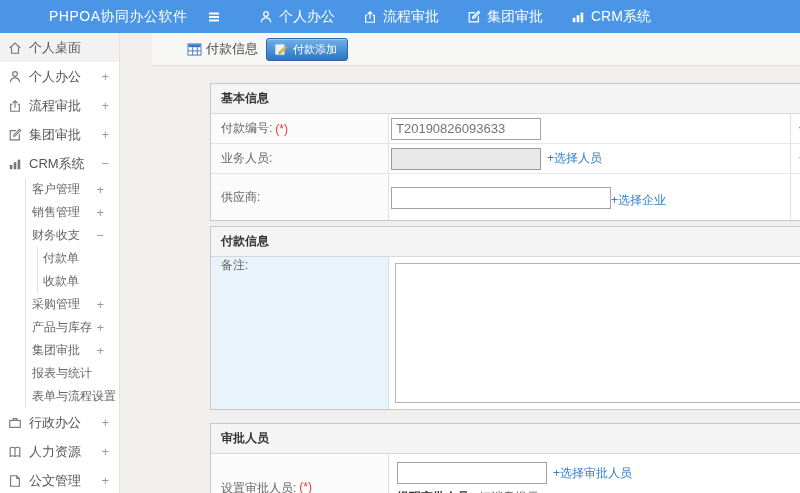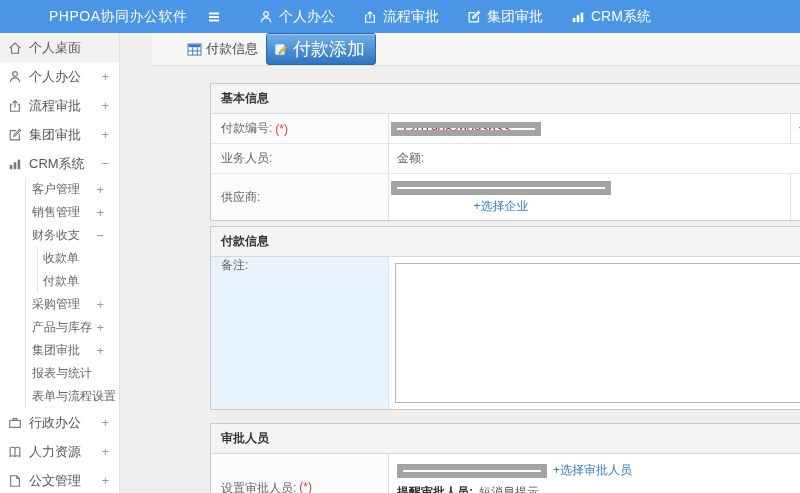--- a/index.html
+++ b/index.html
@@ -30,40 +30,40 @@
   .submenu { margin-left:25px; border-left:1px solid #e3e3e3; }
   .submenu .sb-item { height:23px; padding-left:6px; font-size:12px; color:#666; }
   .submenu .sb-exp { right:15px; }
   .submenu2 { margin-left:11px; border-left:1px solid #e3e3e3; }
   .submenu2 .sb-item { padding-left:5px; }
 
   
   .tabbar { height:33px; background:#f7f7f6; border-bottom:1px solid #ddd; display:flex; align-items:center; padding-left:35px; }
   .tab { display:flex; align-items:center; font-size:13px; color:#444; margin-right:8px; cursor:pointer; }
   .tab .tabico { display:inline-flex; margin-right:4px; }
-  .tab.active { background:linear-gradient(#6fb0ea,#2d74c0); border:1px solid #2a66a8; border-radius:3px; color:#fff; padding:3px 10px 3px 7px; font-size:18px; box-shadow:inset 0 1px 0 rgba(255,255,255,.4); }
+  .tab.active { background:linear-gradient(#6fb0ea,#2d74c0); border:1px solid #2a66a8; border-radius:3px; color:#fff; padding:3px 10px 3px 7px; font-size:11px; box-shadow:inset 0 1px 0 rgba(255,255,255,.4); }
 
   
   .form-wrap { margin:17px 0 0 58px; width:700px; }
   .section { background:#fff; border:1px solid #c8c8c8; }
   .sec-head { background:#f4f4f4; border-bottom:1px solid #d8d8d8; font-size:12px; font-weight:bold; color:#333; padding:6px 10px; }
   .frow { display:flex; border-bottom:1px solid #e6e6e6; }
   .frow:last-child { border-bottom:none; }
   .c1 { width:178px; flex:none; border-right:1px solid #e0e0e0; background:#fbfbfb; display:flex; align-items:center; padding-left:10px; font-size:12px; color:#666; white-space:nowrap; }
   .c2 { width:402px; flex:none; border-right:1px solid #e0e0e0; display:flex; align-items:center; padding-left:2px; }
   .c3 { flex:1; display:flex; align-items:center; padding-left:8px; font-size:12px; color:#666; white-space:nowrap; }
   .h30 { min-height:30px; }
   .h46 { min-height:46px; }
   .req { color:#e83a3a; margin-left:3px; }
-  .inp { height:14px; border:6px solid #a3a3a3; padding:1px 4px; font-size:13px; font-family:"Liberation Sans",sans-serif; color:#be185d; background:#fff; }
+  .inp { height:22px; border:1px solid #a3a3a3; padding:1px 4px; font-size:13px; font-family:"Liberation Sans",sans-serif; color:#737373; background:#fff; }
   .w150 { width:150px; }
   .w220 { width:220px; }
   .inp:disabled, .inp.disabled { background:#e9e9e9; border-color:#9a9a9a; }
   a.sel-link { color:#2f7fc9; font-size:12px; text-decoration:none; margin-left:6px; white-space:nowrap; cursor:pointer; }
-  .stack { display:flex; flex-direction:column; align-items:center; padding:4px 0 2px 0; }
+  .stack { display:flex; align-items:flex-end; padding:4px 0 2px 0; }
   .stack a.sel-link { margin:3px 0 0 0; }
 
   .gap6 { height:5px; } .gap13 { height:13px; }
 
   .remark-row { min-height:152px; }
   .remark-label { align-items:flex-start; background:#e9f3fb; border-right:1px solid #cfe3f2; }
   .remark-cell { flex:1; padding:6px; display:block; }
   .ta-wrap { position:relative; width:430px; height:140px; }
   textarea.ta { width:100%; height:100%; border:1px solid #b5b5b5; resize:none; font-family:"Liberation Sans",sans-serif; font-size:13px; padding:4px; }
   .resize-corner { position:absolute; right:2px; bottom:2px; width:9px; height:9px; background:repeating-linear-gradient(135deg,#999 0 1px,transparent 1px 3px); cursor:nwse-resize; }
@@ -189,24 +189,24 @@
       <div class="sb-item">
         <span class="sb-label">销售管理</span>
         <span class="sb-exp">+</span>
       </div>
       <div class="sb-item">
         <span class="sb-label">财务收支</span>
         <span class="sb-exp">−</span>
       </div>
       <div class="submenu2">
         <div class="sb-item">
+          <span class="sb-label">付款单</span>
+        </div>
+        <div class="sb-item">
           <span class="sb-label">收款单</span>
-        </div>
-        <div class="sb-item">
-          <span class="sb-label">付款单</span>
         </div>
       </div>
       <div class="sb-item">
         <span class="sb-label">采购管理</span>
         <span class="sb-exp">+</span>
       </div>
       <div class="sb-item">
         <span class="sb-label">产品与库存</span>
         <span class="sb-exp">+</span>
       </div>
@@ -290,20 +290,24 @@
           </div>
           <div class="c3">
             <span>付款名称:</span>
 
           </div>
         </div>
         <div class="frow h30">
           <div class="c1">
             <span>业务人员:</span>
           </div>
+          <div class="c2">
+            <input class="inp w150" type="text" disabled="" value="" style="">
+            <a class="sel-link">+选择人员</a>
+          </div>
           <div class="c3">
             <span>金额:</span>
           </div>
         </div>
         <div class="frow h46">
           <div class="c1">
             <span>供应商:</span>
           </div>
           <div class="c2">
             <div class="stack">

